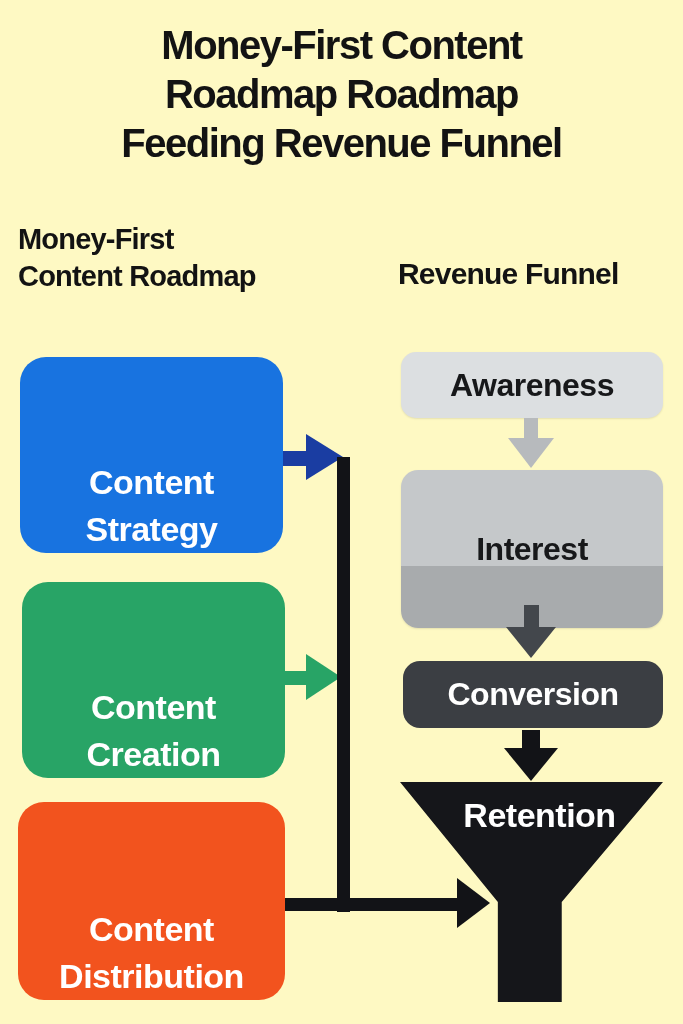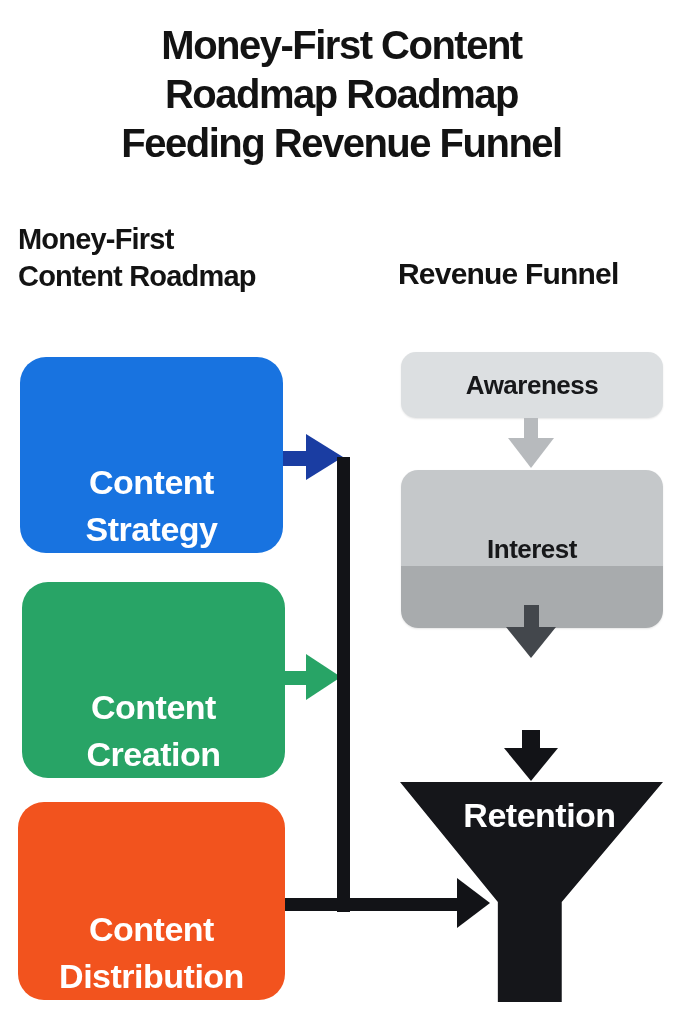--- a/index.html
+++ b/index.html
@@ -4,21 +4,21 @@
 <style>
   * { margin: 0; padding: 0; box-sizing: border-box; }
   html, body { background: #e9eaec; }
   body { font-family: "Liberation Sans", sans-serif; }
 
   .stage {
     position: relative;
     width: 683px;
     height: 1024px;
     margin: 0 auto;
-    background: #ffffff;
+    background: #fef9c3;
     overflow: hidden;
   }
 
   
   .title {
     position: absolute;
     top: 21px; left: 0; right: 0;
     text-align: center;
     font-size: 40px;
     line-height: 49px;
@@ -69,21 +69,21 @@
 
   
   .stage-box {
     position: absolute;
     display: flex;
     align-items: center;
     justify-content: center;
   }
   .stage-label {
     font-weight: bold;
-    font-size: 26px;
+    font-size: 32px;
     letter-spacing: -0.5px;
   }
   .stage-awareness {
     left: 401px; top: 352px; width: 262px; height: 66px;
     background: #dcdfe1; border-radius: 15px;
     box-shadow: 0 1px 2px rgba(0,0,0,0.10);
   }
   .stage-awareness .stage-label { color: #17181a; }
   .stage-interest {
     left: 401px; top: 470px; width: 262px; height: 158px;
@@ -197,20 +197,23 @@
   <div class="vshaft arrow1-shaft"></div>
   <div class="vhead arrow1-head"></div>
 
   <div class="stage-box stage-interest">
     <span class="stage-label">Interest</span>
   </div>
 
   <div class="vshaft arrow2-shaft"></div>
   <div class="vhead arrow2-head"></div>
 
+  <div class="stage-box stage-conversion">
+    <span class="stage-label">Conversion</span>
+  </div>
 
   <div class="vshaft arrow3-shaft"></div>
   <div class="vhead arrow3-head"></div>
 
   <div class="funnel-shape">
     <span class="funnel-label">Retention</span>
   </div>
 
 </div>
 

